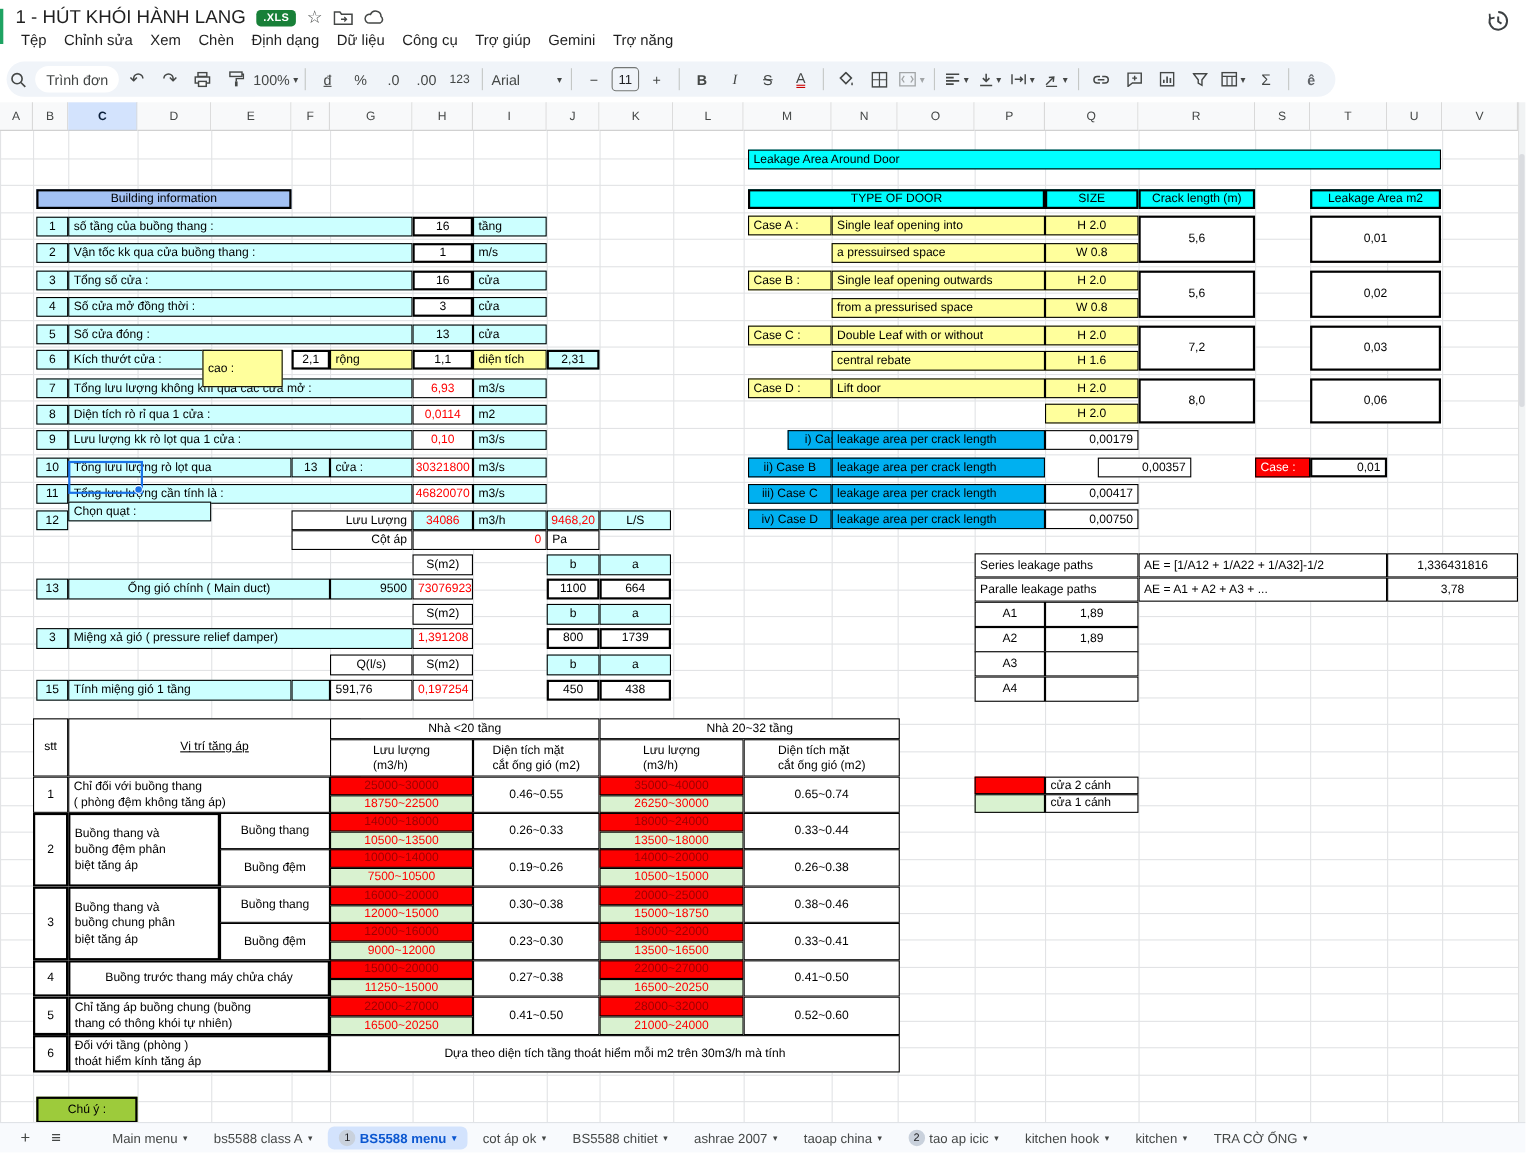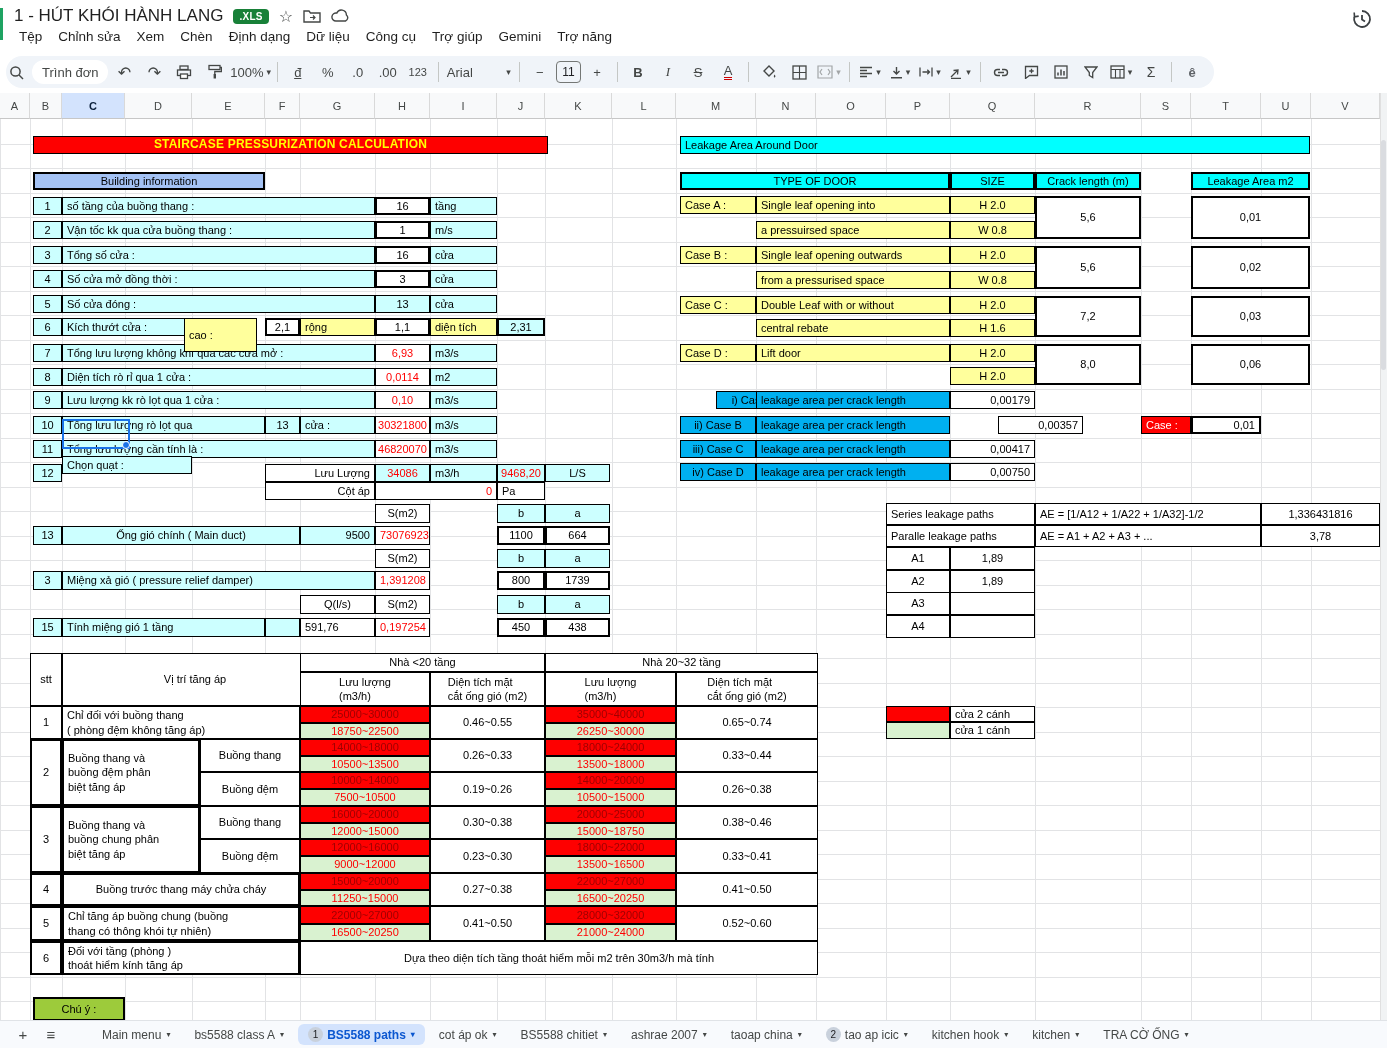--- a/index.html
+++ b/index.html
@@ -306,21 +306,20 @@
       <div class="hline" style="top: 662px;"></div>
       <div class="hline" style="top: 686px;"></div>
       <div class="hline" style="top: 711px;"></div>
       <div class="hline" style="top: 735px;"></div>
       <div class="hline" style="top: 760px;"></div>
       <div class="hline" style="top: 784px;"></div>
       <div class="hline" style="top: 809px;"></div>
       <div class="hline" style="top: 833px;"></div>
       <div class="hline" style="top: 858px;"></div>
       <div class="hline" style="top: 882px;"></div>
-      <div class="cell rd ttl" style="left: 33px; top: 17px; width: 515px; height: 18px;">STAIRCASE PRESSURIZATION CALCULATION</div>
       <div class="cell hb B" style="left: 33px; top: 53px; width: 232px; height: 18px;">Building information</div>
       <div class="cell c" style="left: 33px; top: 78px; width: 29px; height: 18px;">1</div>
       <div class="cell c L" style="left: 62px; top: 78px; width: 313px; height: 18px;">số tầng của buồng thang :</div>
       <div class="cell w B" style="left: 375px; top: 78px; width: 55px; height: 18px;">16</div>
       <div class="cell c L" style="left: 430px; top: 78px; width: 67px; height: 18px;">tầng</div>
       <div class="cell c" style="left: 33px; top: 102px; width: 29px; height: 18px;">2</div>
       <div class="cell c L" style="left: 62px; top: 102px; width: 313px; height: 18px;">Vận tốc kk qua cửa buồng thang :</div>
       <div class="cell w B" style="left: 375px; top: 102px; width: 55px; height: 18px;">1</div>
       <div class="cell c L" style="left: 430px; top: 102px; width: 67px; height: 18px;">m/s</div>
       <div class="cell c" style="left: 33px; top: 127px; width: 29px; height: 18px;">3</div>
@@ -459,21 +458,21 @@
       <div class="cell w" style="left: 886px; top: 428px; width: 64px; height: 23px;">A1</div>
       <div class="cell w" style="left: 950px; top: 428px; width: 85px; height: 23px;">1,89</div>
       <div class="cell w" style="left: 886px; top: 451px; width: 64px; height: 23px;">A2</div>
       <div class="cell w" style="left: 950px; top: 451px; width: 85px; height: 23px;">1,89</div>
       <div class="cell w" style="left: 886px; top: 473px; width: 64px; height: 23px;">A3</div>
       <div class="cell w" style="left: 950px; top: 473px; width: 85px; height: 23px;"></div>
       <div class="cell w" style="left: 886px; top: 496px; width: 64px; height: 23px;">A4</div>
       <div class="cell w" style="left: 950px; top: 496px; width: 85px; height: 23px;"></div>
       <div class="cell nb B" style="left: 30px; top: 534px; width: 788px; height: 322px;"></div>
       <div class="cell w" style="left: 30px; top: 534px; width: 32px; height: 53px;">stt</div>
-      <div class="cell w" style="left: 62px; top: 534px; width: 266px; height: 53px;">Vị trí tăng áp</div>
+      <div class="cell w" style="left: 62px; top: 534px; width: 266px; height: 53px; text-decoration: underline;">Vị trí tăng áp</div>
       <div class="cell w" style="left: 300px; top: 534px; width: 245px; height: 19px;">Nhà &lt;20 tầng</div>
       <div class="cell w" style="left: 545px; top: 534px; width: 273px; height: 19px;">Nhà 20~32 tầng</div>
       <div class="cell w pre" style="left: 300px; top: 553px; width: 130px; height: 34px;">Lưu lượng
 (m3/h)</div>
       <div class="cell w pre" style="left: 430px; top: 553px; width: 115px; height: 34px;">Diện tích mặt
 cắt ống gió (m2)</div>
       <div class="cell w pre" style="left: 545px; top: 553px; width: 131px; height: 34px;">Lưu lượng
 (m3/h)</div>
       <div class="cell w pre" style="left: 676px; top: 553px; width: 142px; height: 34px;">Diện tích mặt
 cắt ống gió (m2)</div>
@@ -561,21 +560,21 @@
         <div class="tab">
           <span>Main menu</span>
           <span class="caret">▾</span>
         </div>
         <div class="tab">
           <span>bs5588 class A</span>
           <span class="caret">▾</span>
         </div>
         <div class="tab active">
           <span class="tbadge">1</span>
-          <span>BS5588 paths</span>
+          <span>BS5588 menu</span>
           <span class="caret">▾</span>
         </div>
         <div class="tab">
           <span>cot áp ok</span>
           <span class="caret">▾</span>
         </div>
         <div class="tab">
           <span>BS5588 chitiet</span>
           <span class="caret">▾</span>
         </div>

